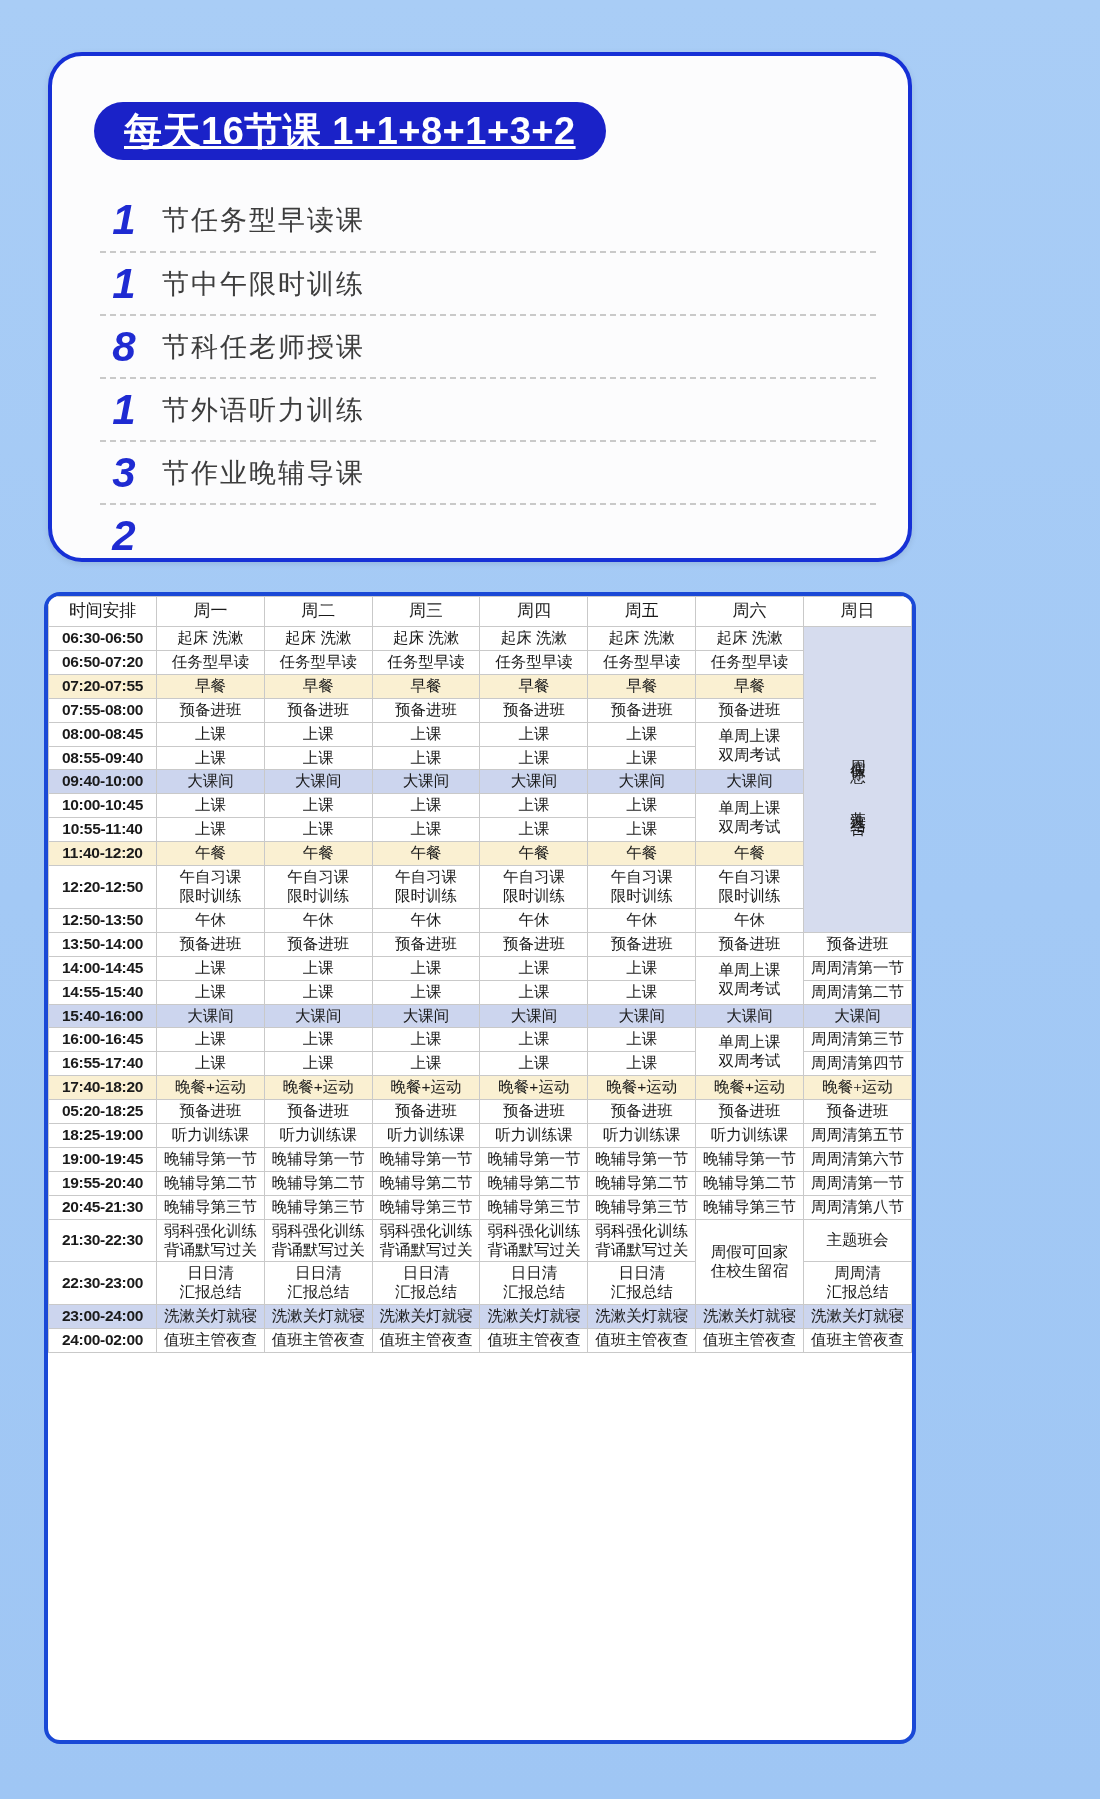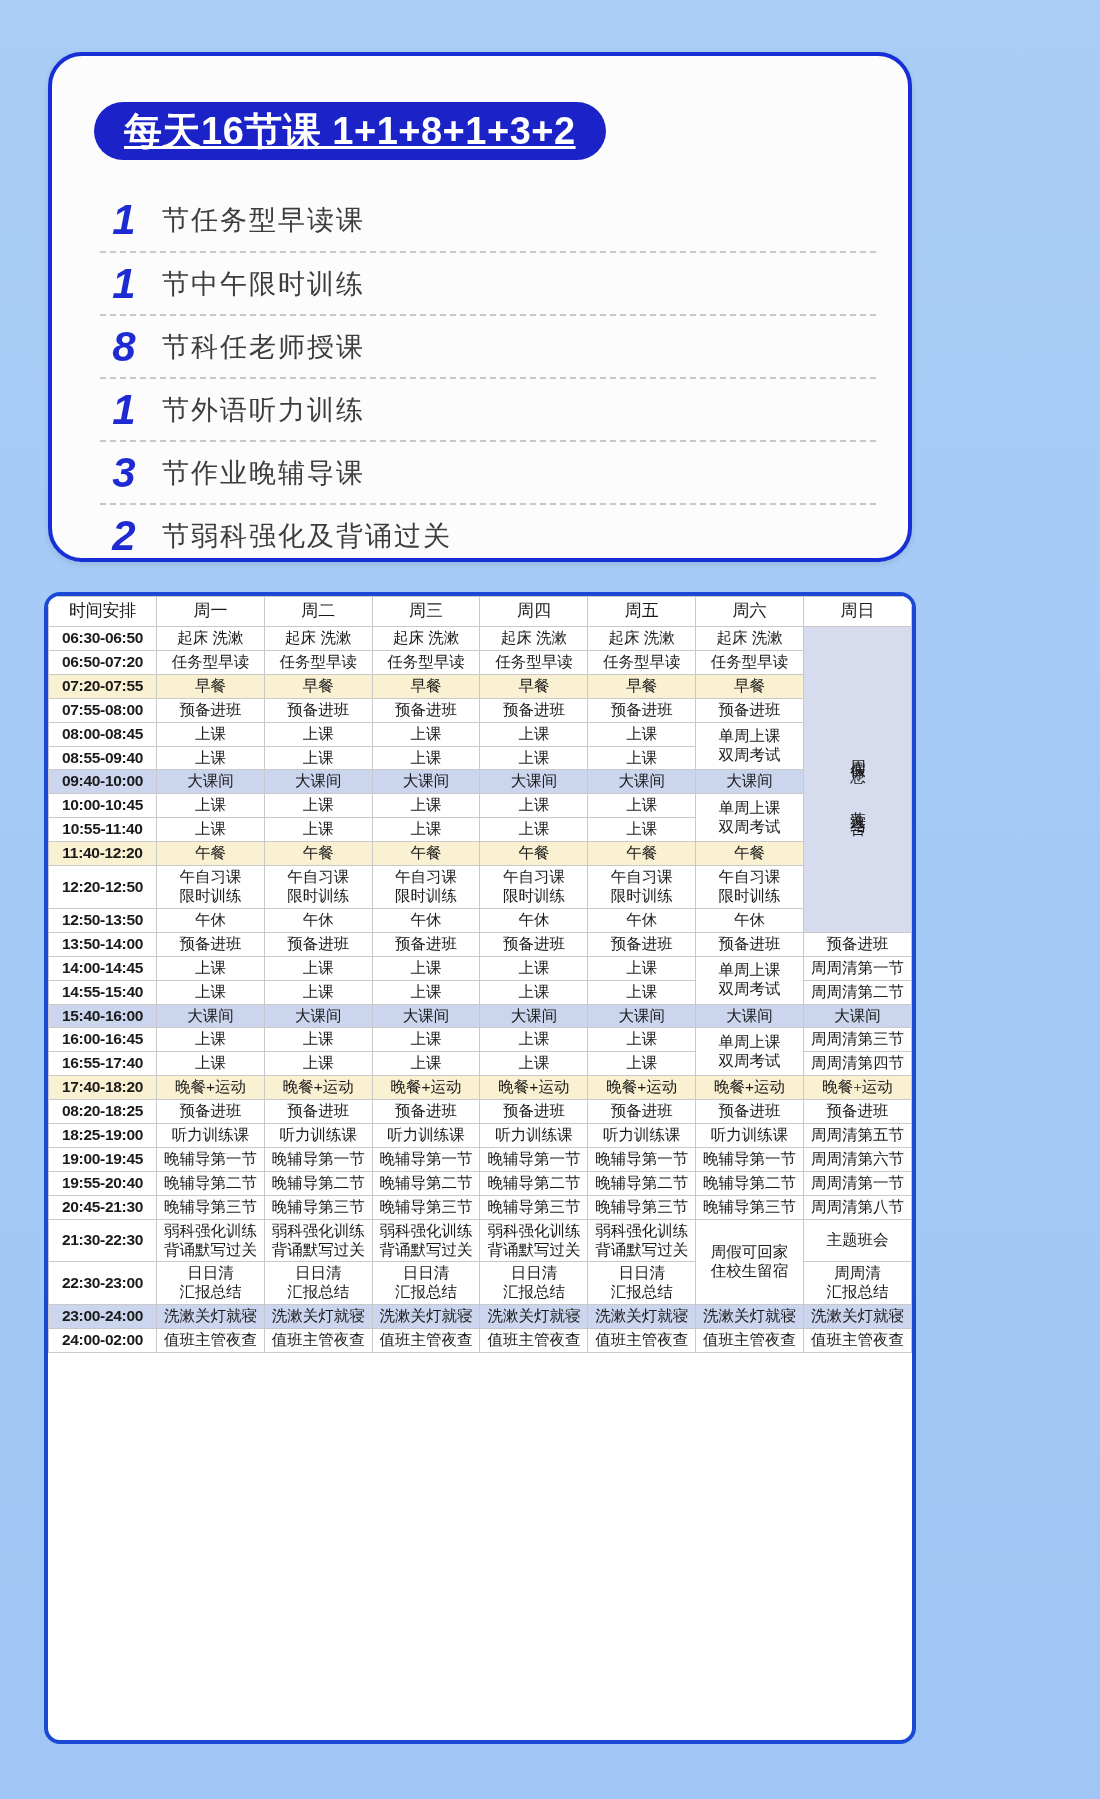--- a/index.html
+++ b/index.html
@@ -91,21 +91,20 @@
         <div class="row">
           <div class="num">1</div>
           <div class="txt">节外语听力训练</div>
         </div>
         <div class="row">
           <div class="num">3</div>
           <div class="txt">节作业晚辅导课</div>
         </div>
         <div class="row">
           <div class="num">2</div>
-          <div class="txt">节弱科强化及背诵过关</div>
         </div>
       </div>
   </div>
 
   <div class="panel">
     <table class="sched">
       <thead>
         <tr id="thead-row">
             <th class="timecol">时间安排</th>
             <th class="">周一</th>
@@ -287,21 +286,21 @@
             <td class="timecol">17:40-18:20</td>
             <td><span>晚餐+运动</span></td>
             <td><span>晚餐+运动</span></td>
             <td><span>晚餐+运动</span></td>
             <td><span>晚餐+运动</span></td>
             <td><span>晚餐+运动</span></td>
             <td><span>晚餐+运动</span></td>
             <td class="sun"><span>晚餐+运动</span></td>
           </tr>
           <tr>
-            <td class="timecol">08:20-18:25</td>
+            <td class="timecol">05:20-18:25</td>
             <td><span>预备进班</span></td>
             <td><span>预备进班</span></td>
             <td><span>预备进班</span></td>
             <td><span>预备进班</span></td>
             <td><span>预备进班</span></td>
             <td><span>预备进班</span></td>
             <td class="sun"><span>预备进班</span></td>
           </tr>
           <tr>
             <td class="timecol">18:25-19:00</td>

